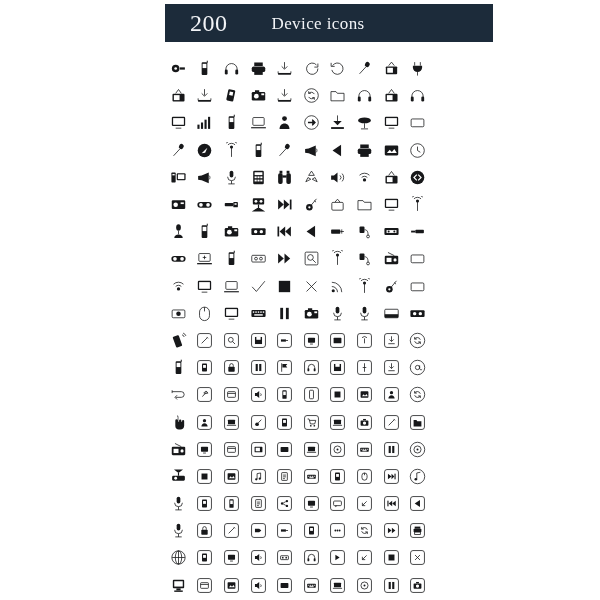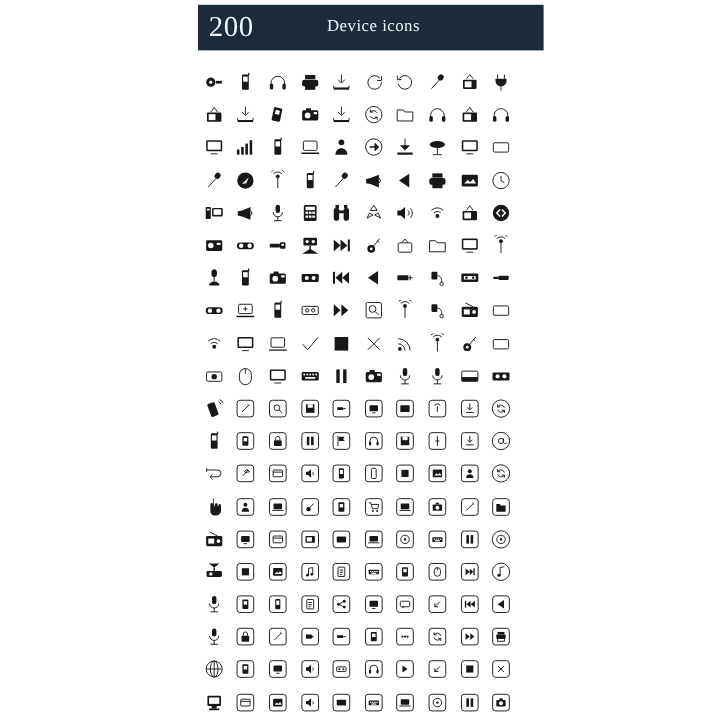--- a/index.html
+++ b/index.html
@@ -10,40 +10,40 @@
     font-family:"Liberation Sans", sans-serif;
     overflow:hidden;
     position:relative;
   }
   #sheet{position:relative;width:600px;height:600px;}
 
   
   #banner{
     position:absolute;
     left:165px;top:4px;
-    width:288px;height:38px;
+    width:328px;height:38px;
     background:#1c2b3a;
     display:flex;align-items:center;
     box-sizing:border-box;
-    padding-left:9px;
+    padding-left:25px;
   }
   #banner-count{
     font-family:"Liberation Serif", serif;
     color:#f2f4f7;
     font-size:24px;
     line-height:1;
     letter-spacing:.5px;
     font-weight:400;
   }
   #banner-title{
     font-family:"Liberation Serif", serif;
     color:#f2f4f7;
-    font-size:14px;
+    font-size:17px;
     line-height:1;
-    margin-left:61px;
+    margin-left:44px;
     letter-spacing:.4px;
     font-weight:400;
   }
 
   
   #grid{
     position:absolute;
     left:165px;top:55px;
     width:266px;
     display:grid;

